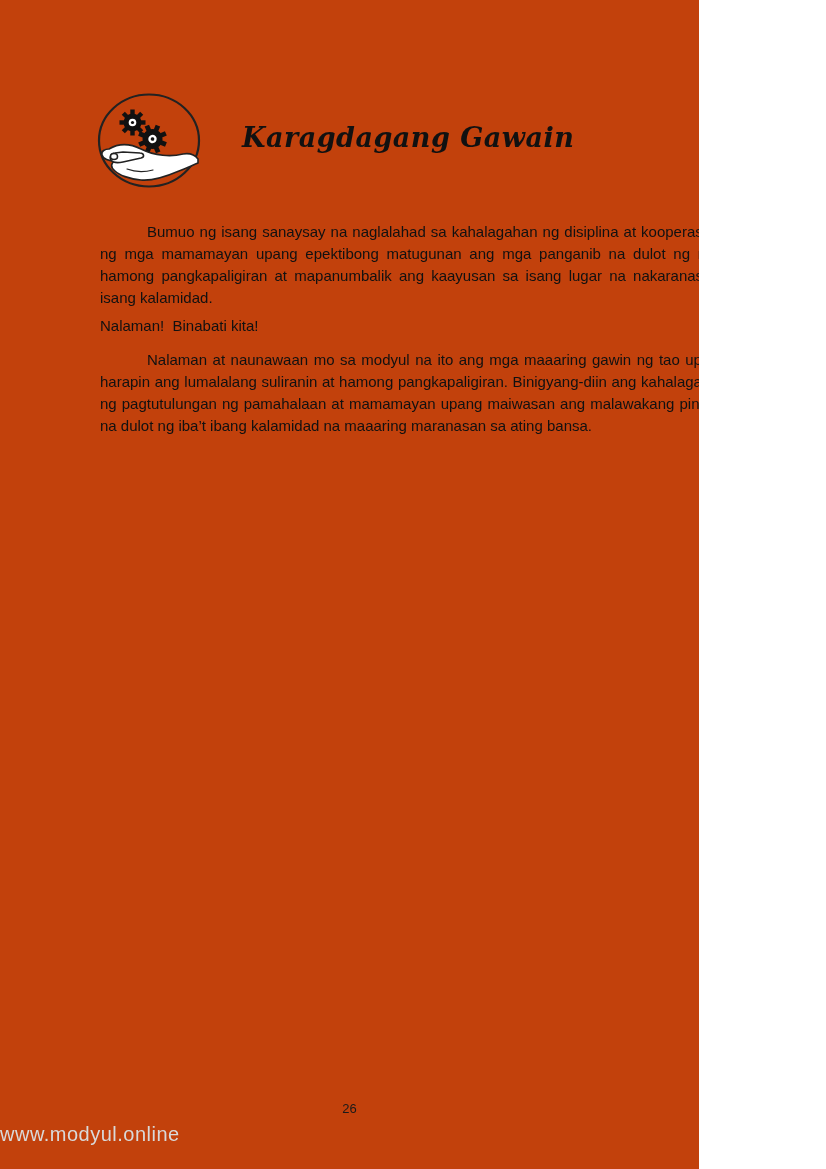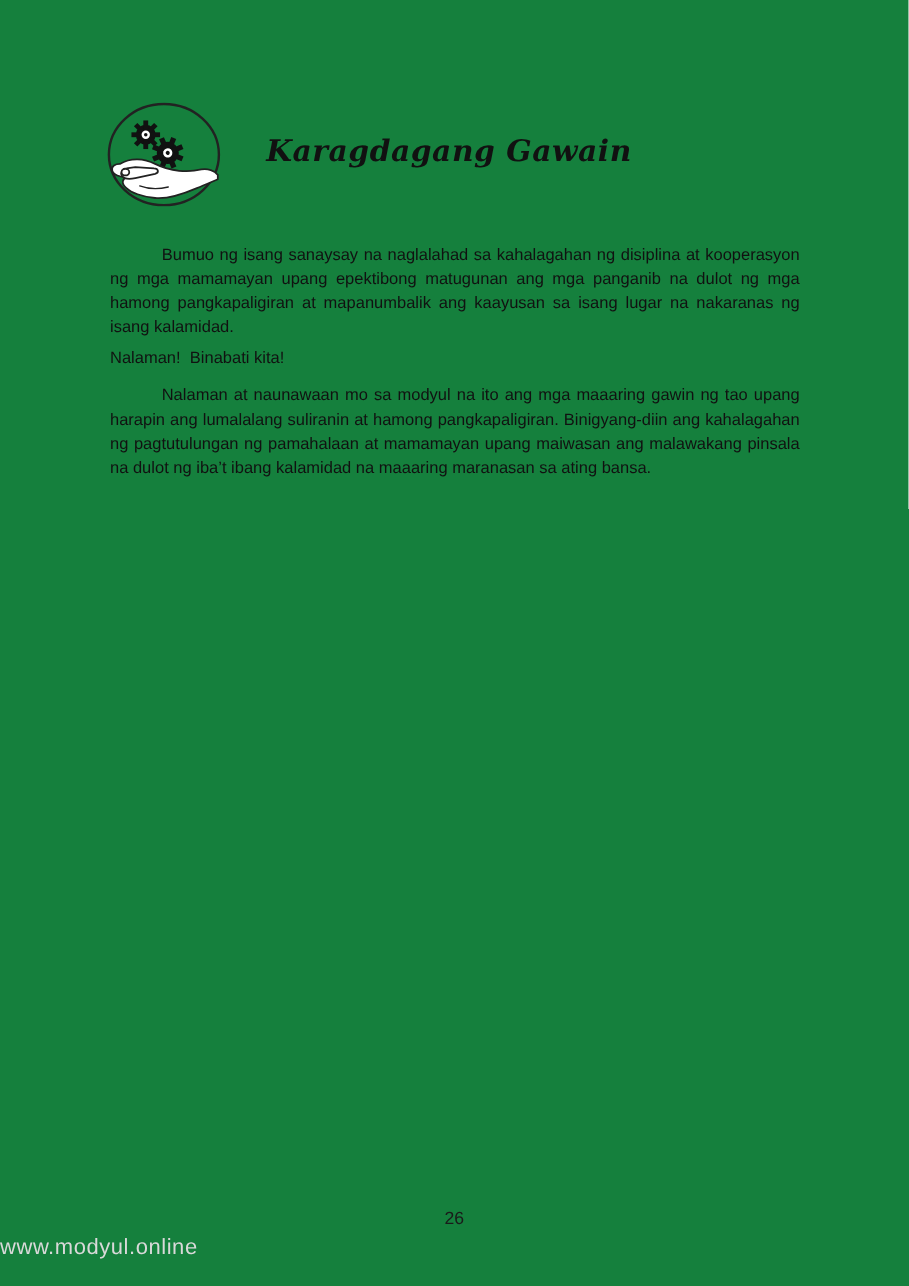--- a/index.html
+++ b/index.html
@@ -2,23 +2,23 @@
 <html><head>
 <meta charset="utf-8">
 <style>
   html, body {
     margin: 0;
     padding: 0;
     background: #ffffff;
   }
   .page {
     position: relative;
-    width: 826px;
+    width: 699px;
     height: 1169px;
-    background: #15803d;
+    background: #c2410c;
     overflow: hidden;
     font-family: "Liberation Sans", "DejaVu Sans", sans-serif;
     color: #111111;
   }
   .activity-icon {
     position: absolute;
     left: 97px;
     top: 93px;
     width: 104px;
     height: 95px;
@@ -65,21 +65,21 @@
   }
   .para2 {
     margin-top: 12px !important;
   }
   .page-number {
     position: absolute;
     left: 0;
     right: 0;
     top: 1098px;
     text-align: center;
-    font-size: 16px;
+    font-size: 13px;
     line-height: 22px;
     color: #1a1a1a;
   }
   .watermark {
     position: absolute;
     left: 0;
     right: 0;
     top: 1121px;
     text-align: left;
     font-size: 20px;

